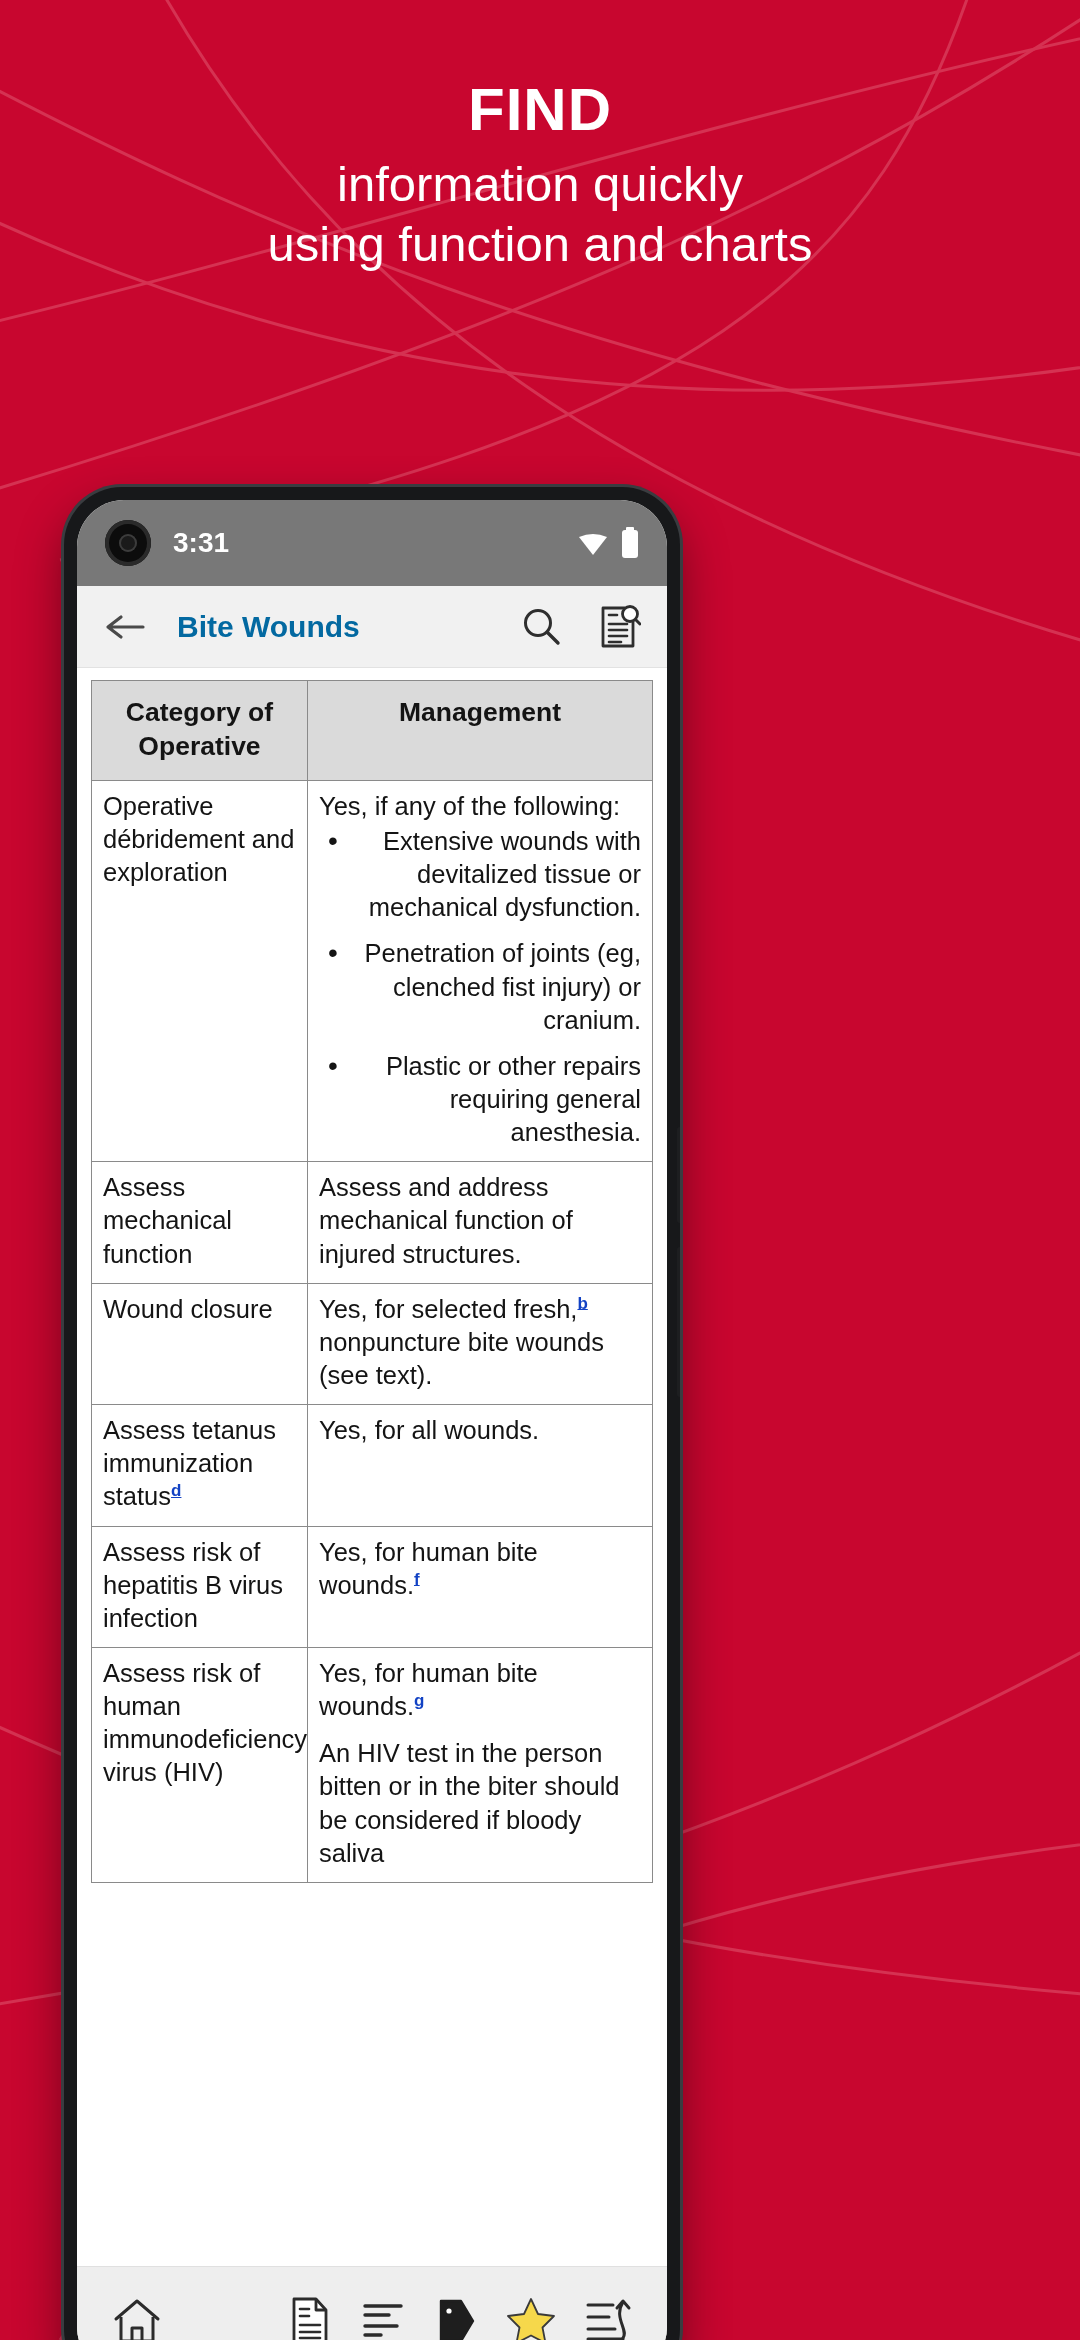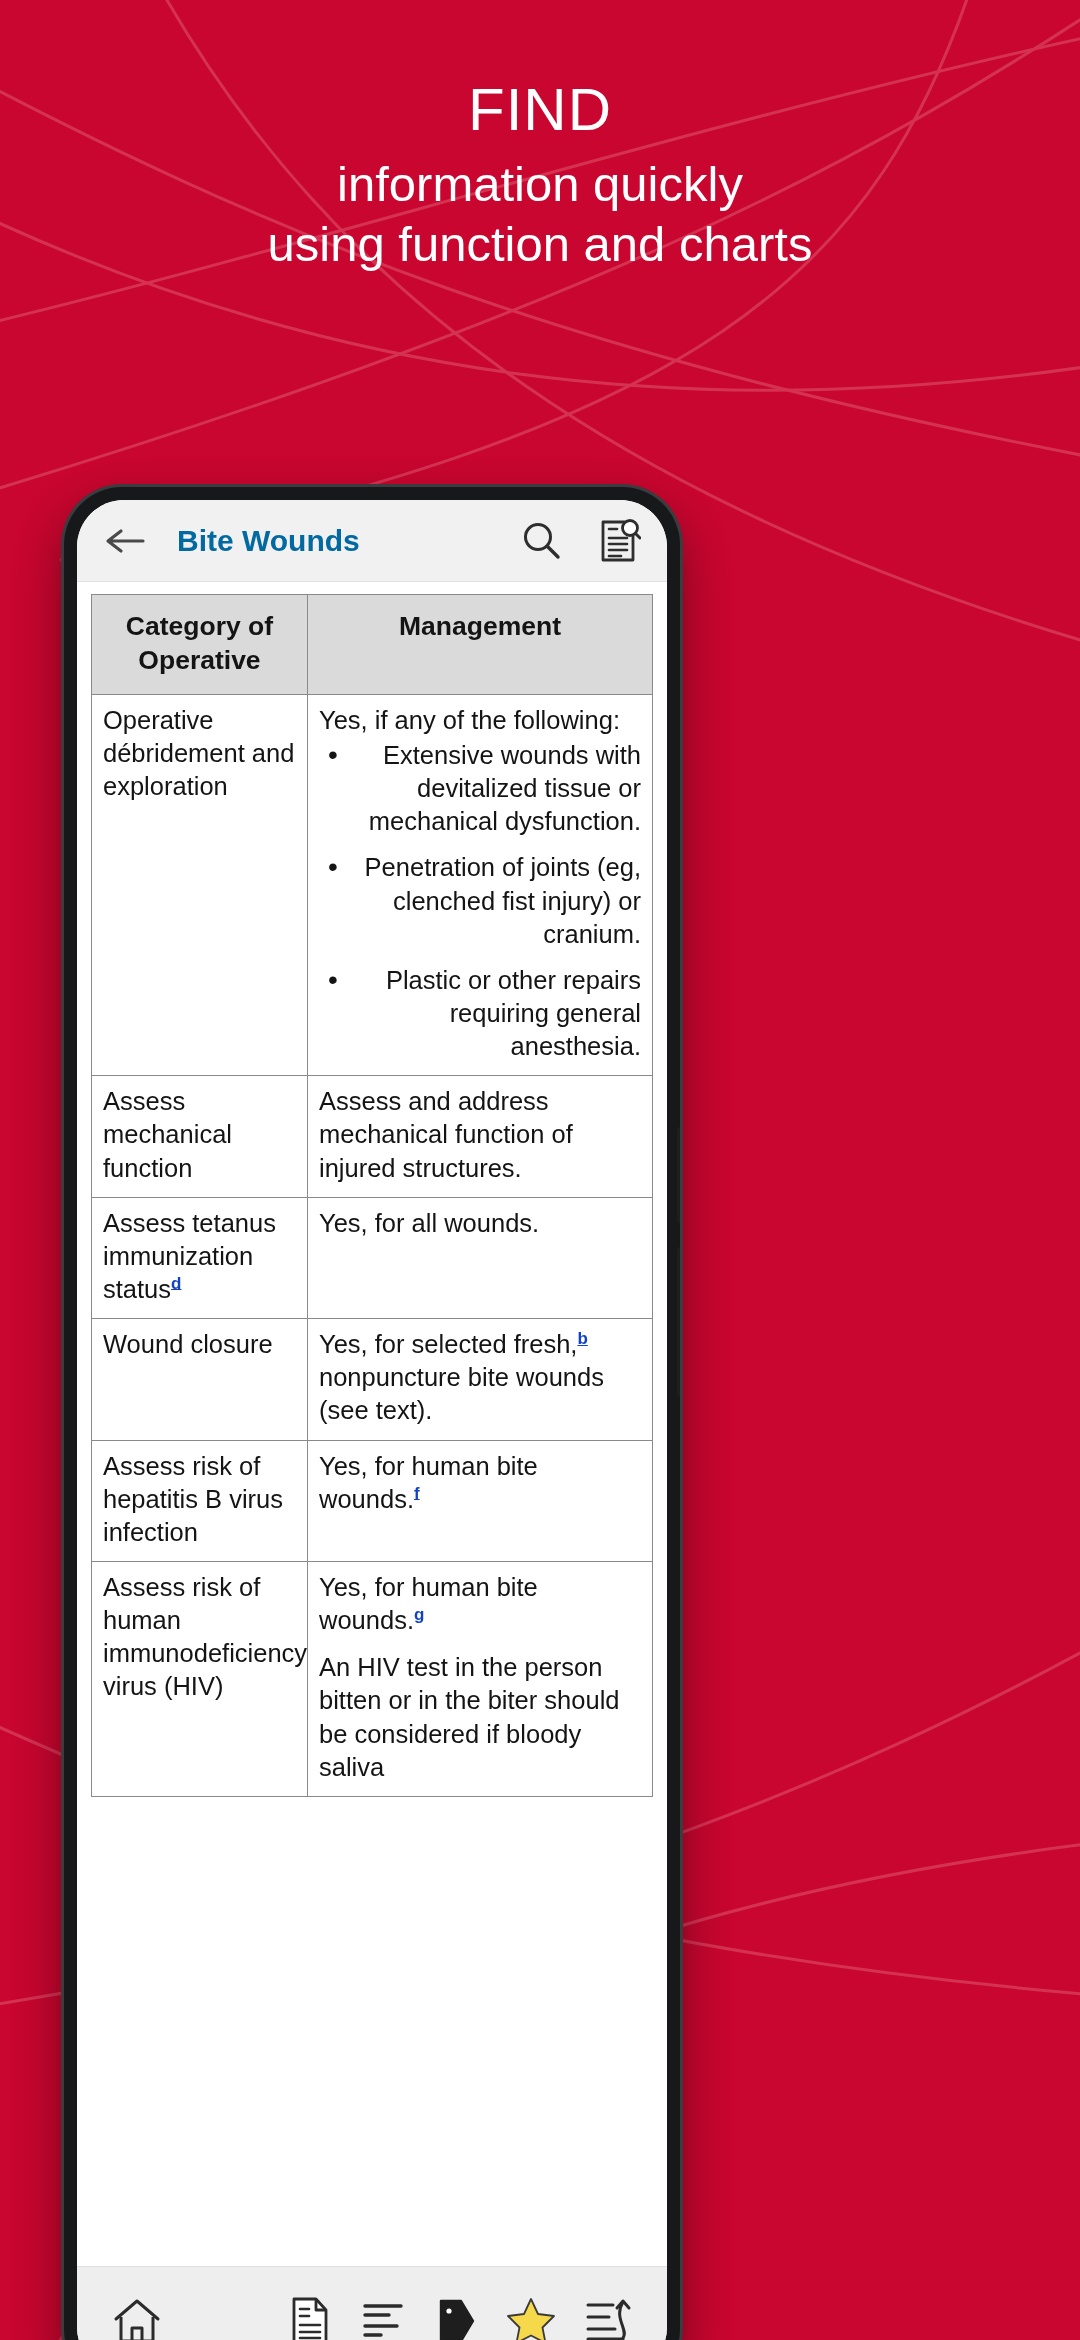--- a/index.html
+++ b/index.html
@@ -12,21 +12,21 @@
 
   
   #bg-deco { position:absolute; inset:0; width:1080px; height:2340px; }
 
   
   .promo {
     position:absolute; top:78px; left:0; width:1080px;
     text-align:center; color:#ffffff; z-index:5;
   }
   .promo-title {
-    font-size:60px; font-weight:normal; letter-spacing:1px;
+    font-size:60px; font-weight:bold; letter-spacing:1px;
     line-height:1.05;
     text-align:center;
   }
   .promo-sub {
     font-size:49px; font-weight:normal; line-height:1.22; margin-top:14px;
   }
 
   
   .phone {
     position:absolute; left:64px; top:487px;
@@ -152,20 +152,33 @@
     <div>using function and charts</div>
   </div>
 </div>
 
 <div class="phone">
   <div class="btn-side btn-power"></div>
   <div class="btn-side btn-vol"></div>
 
   <div class="phone-inner">
 
+    <div class="statusbar">
+      <div class="punch"></div>
+      <div class="status-time">3:31</div>
+      <div class="status-right">
+        <svg width="32" height="28" viewBox="0 0 32 28">
+          <path d="M16 26 L2 8 Q16 2 30 8 Z" fill="#ffffff"></path>
+        </svg>
+        <svg width="18" height="32" viewBox="0 0 18 32">
+          <rect x="5" y="0" width="8" height="4" rx="1" fill="#ffffff"></rect>
+          <rect x="1" y="3" width="16" height="28" rx="3" fill="#ffffff"></rect>
+        </svg>
+      </div>
+    </div>
 
     <div class="appbar">
       <div class="icon-btn">
         <svg width="42" height="32" viewBox="0 0 42 32">
           <path d="M18 6 L5 16 L18 26 M5 16 L40 16" fill="none" stroke="#4a4a4a" stroke-width="3.2" stroke-linecap="round" stroke-linejoin="round"></path>
         </svg>
       </div>
       <div class="appbar-title">Bite Wounds</div>
       <div class="appbar-actions">
         <div class="icon-btn">
@@ -213,26 +226,26 @@
                 <li>Penetration of joints (eg, clenched fist injury) or cranium.</li>
                 <li>Plastic or other repairs requiring general anesthesia.</li>
               </ul>
             </td>
           </tr>
           <tr>
             <td>Assess mechanical function</td>
             <td>Assess and address mechanical function of injured structures.</td>
           </tr>
           <tr>
+            <td>Wound closure</td>
+            <td><span>Yes, for selected fresh,</span><sup class="ref">b</sup><span> nonpuncture bite wounds (see text).</span></td>
+          </tr>
+          <tr>
             <td><span>Assess tetanus immunization status</span><sup class="ref">d</sup></td>
             <td>Yes, for all wounds.</td>
-          </tr>
-          <tr>
-            <td>Wound closure</td>
-            <td><span>Yes, for selected fresh,</span><sup class="ref">b</sup><span> nonpuncture bite wounds (see text).</span></td>
           </tr>
           <tr>
             <td>Assess risk of hepatitis B virus infection</td>
             <td><span>Yes, for human bite wounds.</span><sup class="ref">f</sup></td>
           </tr>
           <tr>
             <td>Assess risk of human immunodeficiency virus (HIV)</td>
             <td>
               <p class="cell-p"><span>Yes, for human bite wounds.</span><sup class="ref">g</sup></p>
               <p class="cell-p">An HIV test in the person bitten or in the biter should be considered if bloody saliva</p>

